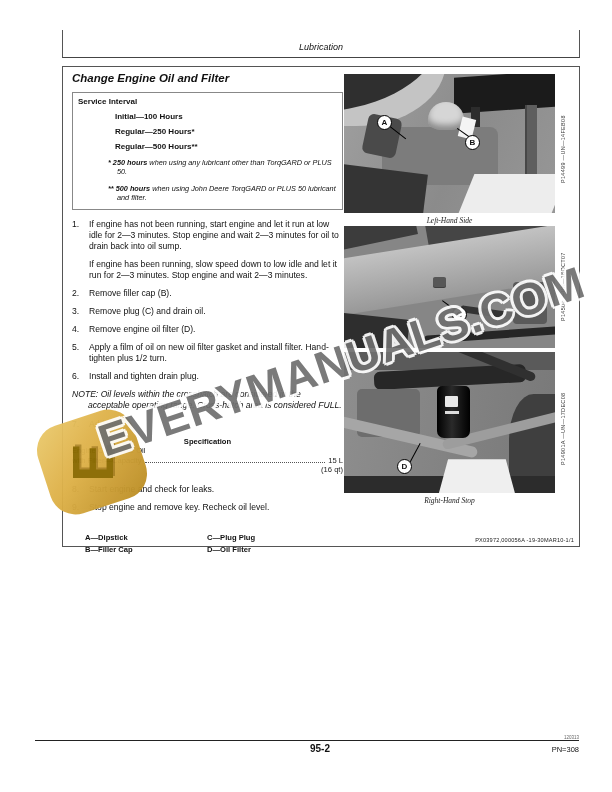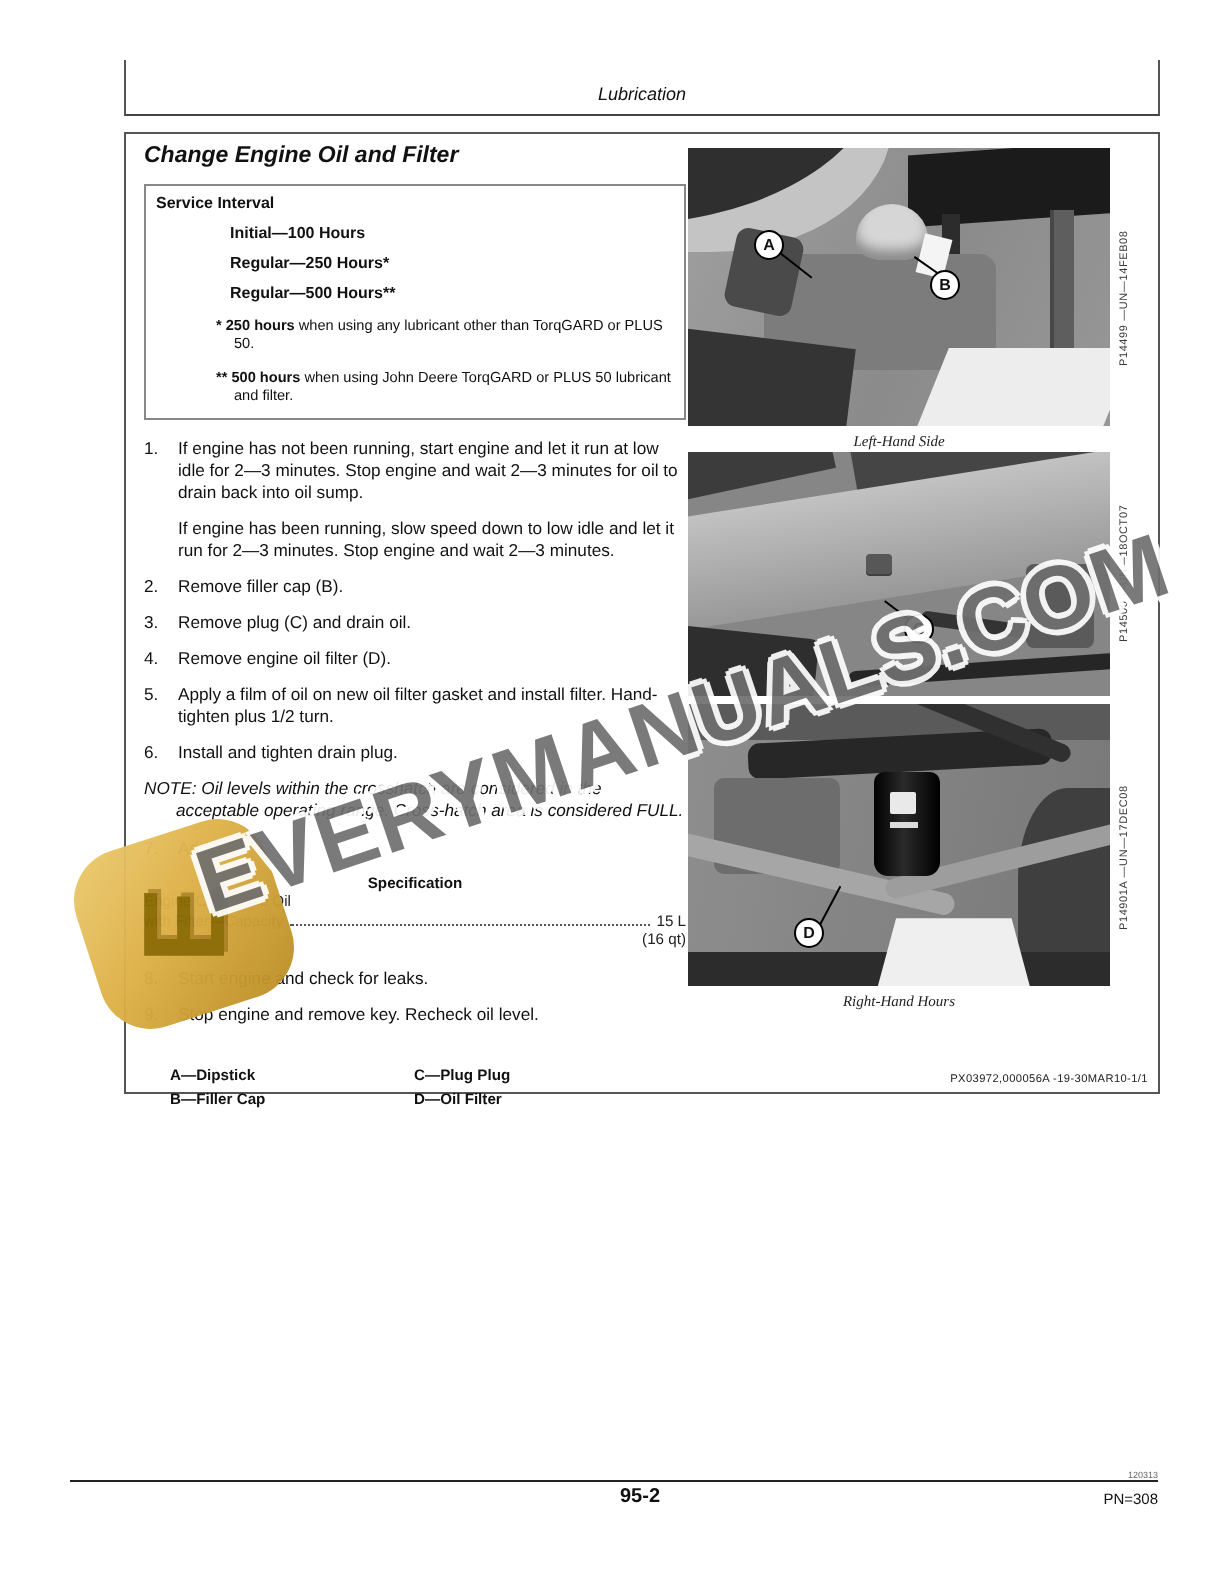--- a/index.html
+++ b/index.html
@@ -17,21 +17,21 @@
   
   .box{
     position:absolute;left:62px;top:66px;width:516px;height:479px;
     border:1px solid #555;background:#fff;
   }
   .leftcol{position:absolute;left:9px;top:5px;width:271px;}
   .title{font-size:11.5px;font-weight:bold;margin:0 0 8px 0;font-style:italic;}
   .si-box{border:1px solid #888;padding:4px 6px 6px 5px;margin-bottom:9px;}
   .si-head{font-weight:bold;font-size:8px;}
   .si-row{font-weight:bold;font-size:8px;margin:6px 0 0 37px;}
-  .si-note{font-size:7.3px;line-height:9.4px;margin:7px 0 0 30px;padding-left:9px;text-indent:-9px;}
+  .si-note{font-style:italic;font-size:7.3px;line-height:9.4px;margin:7px 0 0 30px;padding-left:9px;text-indent:-9px;}
   .si-note b{font-weight:bold;}
   .step{position:relative;padding-left:17px;margin-bottom:7px;font-size:8.6px;line-height:11px;}
   .step .num{position:absolute;left:0;top:0;}
   .step .extra{margin-top:7px;}
   .note{font-style:italic;font-size:8.6px;line-height:11px;margin-bottom:8px;padding-left:16px;text-indent:-16px;}
   .spec{margin:1px 0 9px 0;}
   .spec-head{text-align:center;font-weight:bold;font-size:7.6px;margin-bottom:0;}
   .spec-l1{font-size:7.6px;line-height:9.5px;color:#222;}
   .spec-row{display:flex;align-items:flex-end;font-size:7.6px;line-height:9.5px;color:#222;}
   .leader{flex:1;border-bottom:1.2px dotted #555;margin:0 3px 2px 3px;height:7px;}
@@ -208,21 +208,21 @@
       <div class="sh" style="left:-6%;top:56%;width:70%;height:11px;background:#a6a6a6;border-radius:6px;transform:rotate(13deg);"></div>
       <div class="sh" style="left:46%;top:52%;width:60%;height:10px;background:#9d9d9d;border-radius:6px;transform:rotate(-14deg);"></div>
       <div class="sh" style="left:0;top:88%;width:100%;height:12%;background:#2c2c2c;"></div>
       <div class="sh" style="left:45%;bottom:0;width:36%;height:24%;background:#efefef;clip-path:polygon(12% 0,88% 0,100% 100%,0 100%);"></div>
       <div class="sh" style="left:44%;top:24%;width:33px;height:52px;background:linear-gradient(90deg,#000 0%,#2a2a2a 45%,#000 100%);border-radius:5px 5px 7px 7px;"></div>
       <div class="sh" style="left:48%;top:31%;width:13px;height:11px;background:#e9e9e9;border-radius:1px;"></div>
       <div class="sh" style="left:48%;top:42%;width:14px;height:3px;background:#dcdcdc;"></div>
       <div class="ln" style="left:66px;top:110px;width:22px;transform:rotate(-62deg);"></div>
       <div class="co" style="left:53px;top:107px;">D</div>
     </div>
-    <div class="caption">Right-Hand Hours</div>
+    <div class="caption">Right-Hand Stop</div>
     <div class="side-label">P14901A —UN—17DEC08</div>
   </div>
 
   <div class="refcode">PX03972,000056A  -19-30MAR10-1/1</div>
 </div>
 
 <div class="wm" aria-hidden="true">
   <div class="wm-logo">
     <span class="wm-logo-letter">E</span>
   </div>

